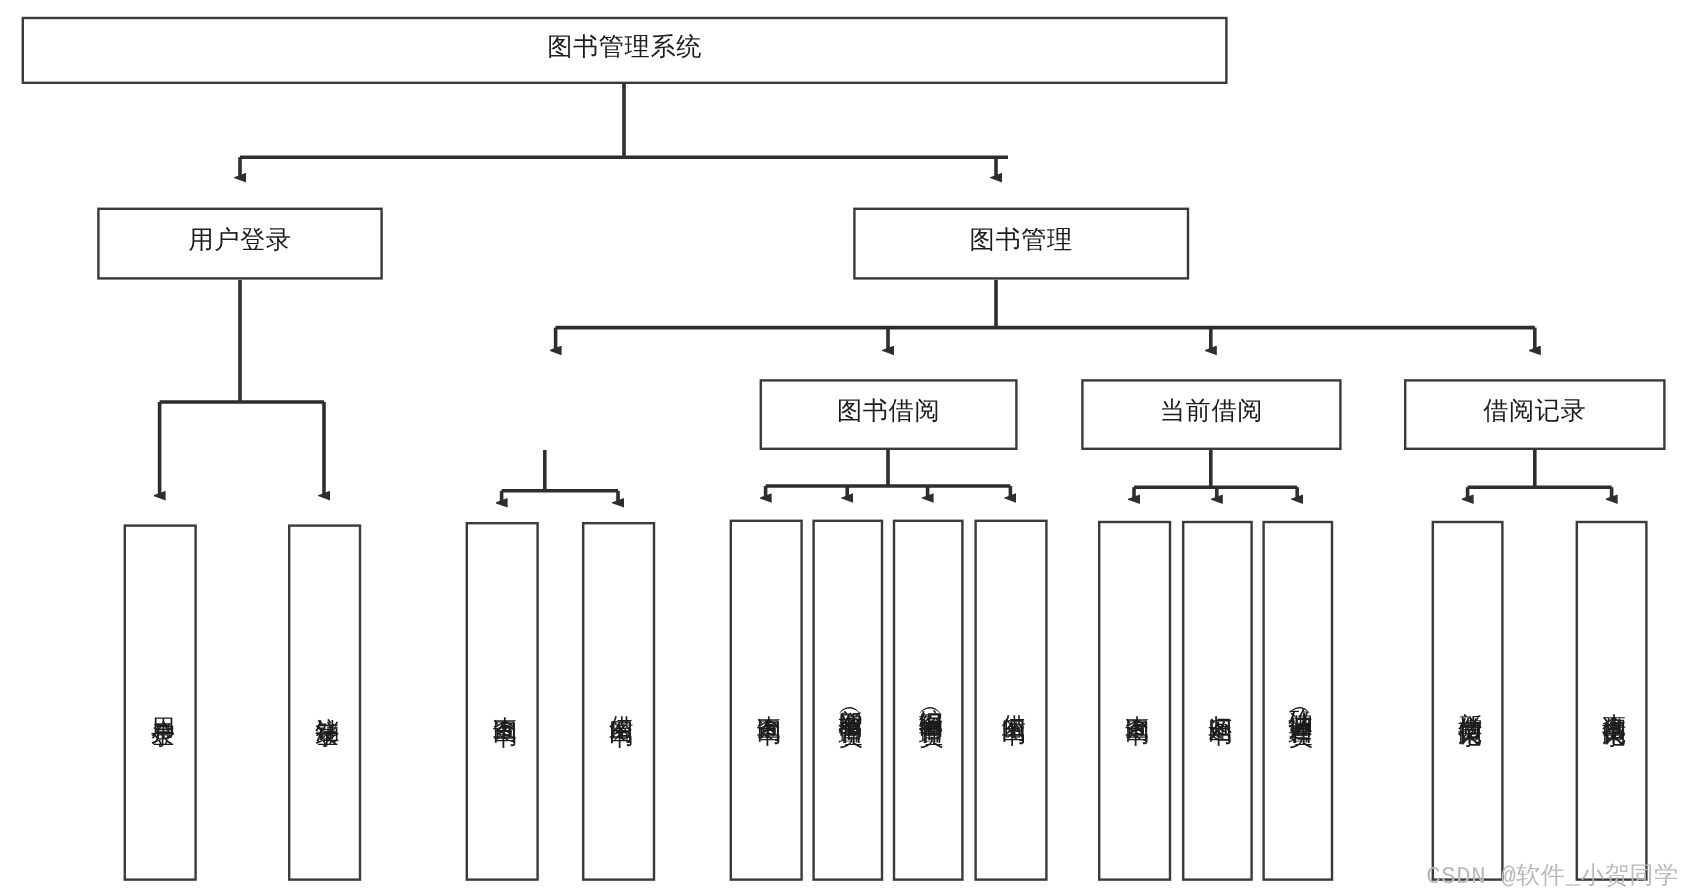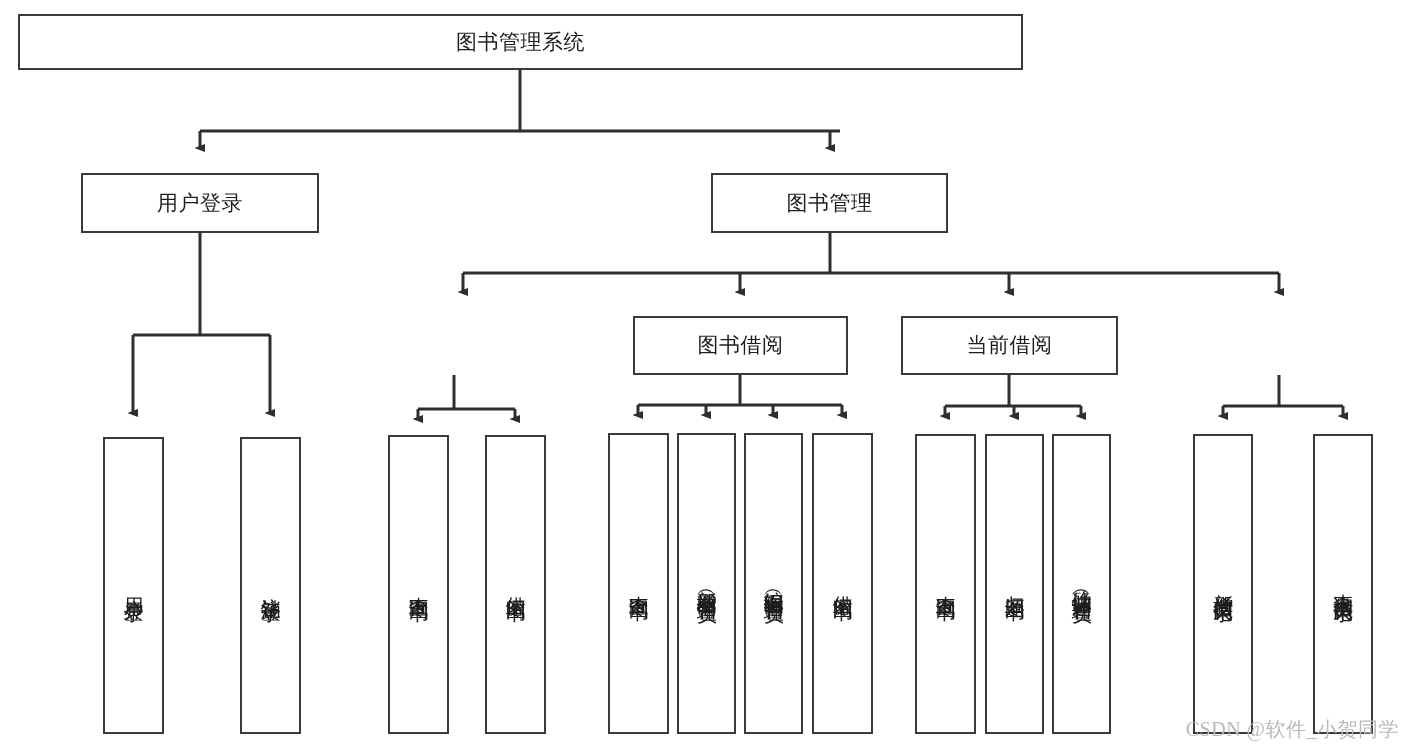--- a/index.html
+++ b/index.html
@@ -6,21 +6,21 @@
     margin: 0;
     padding: 0;
     background: #ffffff;
   }
   #canvas {
     position: relative;
     width: 1405px;
     height: 747px;
     background: #ffffff;
     overflow: hidden;
-    font-family: Liberation Serif, serif;
+    font-family: Liberation Mono, monospace;
   }
   svg.wires {
     position: absolute;
     left: 0;
     top: 0;
     width: 1405px;
     height: 747px;
     pointer-events: none;
   }
   .node {
@@ -118,29 +118,32 @@
     </g>
   </svg>
 
   <div class="node" style="left:18px; top:14px; width:1005px; height:56px;">
     <span class="label">图书管理系统</span>
   </div>
 
   <div class="node" style="left:81px; top:173px; width:238px; height:60px;">
     <span class="label">用户登录</span>
   </div>
-  <div class="node" style="left:711px; top:173px; width:237px; height:60px;">
+  <div class="node" style="left:711px; top:173px; width:280px; height:60px;">
     <span class="label">图书管理</span>
   </div>
 
   <div class="node" style="left:901px; top:316px; width:217px; height:59px;">
     <span class="label">当前借阅</span>
   </div>
   <div class="node" style="left:633px; top:316px; width:215px; height:59px;">
     <span class="label">图书借阅</span>
+  </div>
+  <div class="node" style="left:1170px; top:316px; width:218px; height:59px;">
+    <span class="label">借阅记录</span>
   </div>
 
   <div class="node vert" style="left:103px; top:437px; width:61px; height:297px;">
     <span class="label">用户登录</span>
   </div>
   <div class="node vert" style="left:240px; top:437px; width:61px; height:297px;">
     <span class="label">注销登录</span>
   </div>
 
   <div class="node vert" style="left:388px; top:435px; width:61px; height:299px;">

